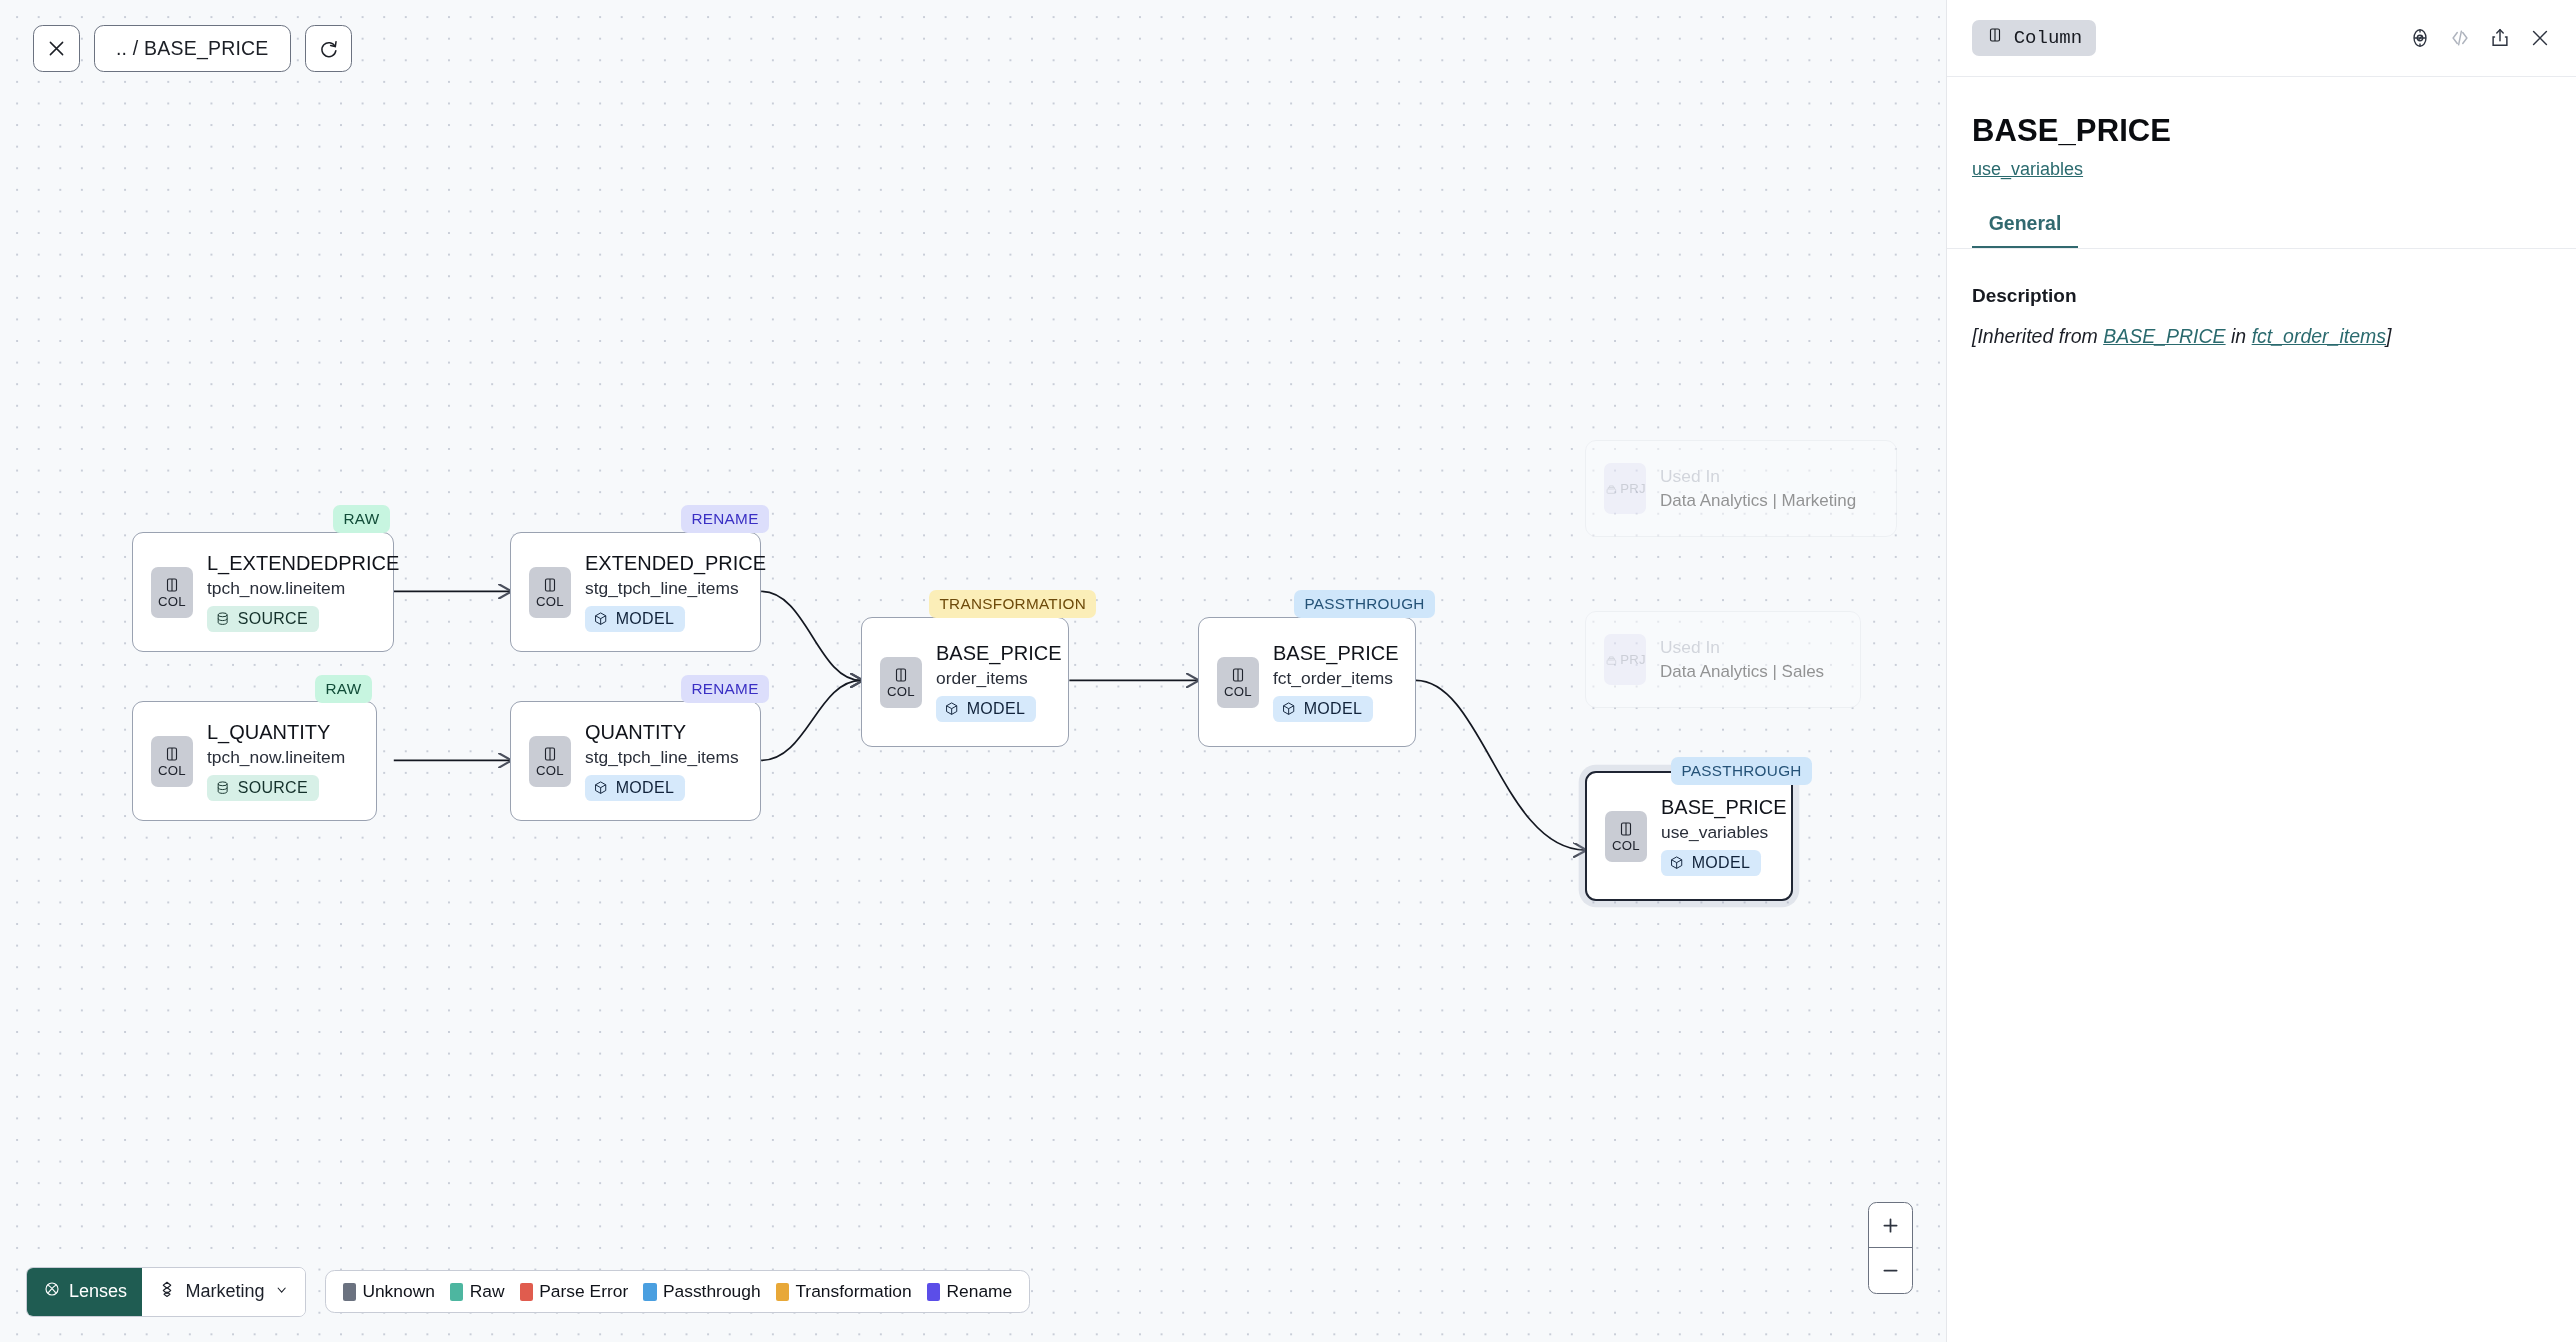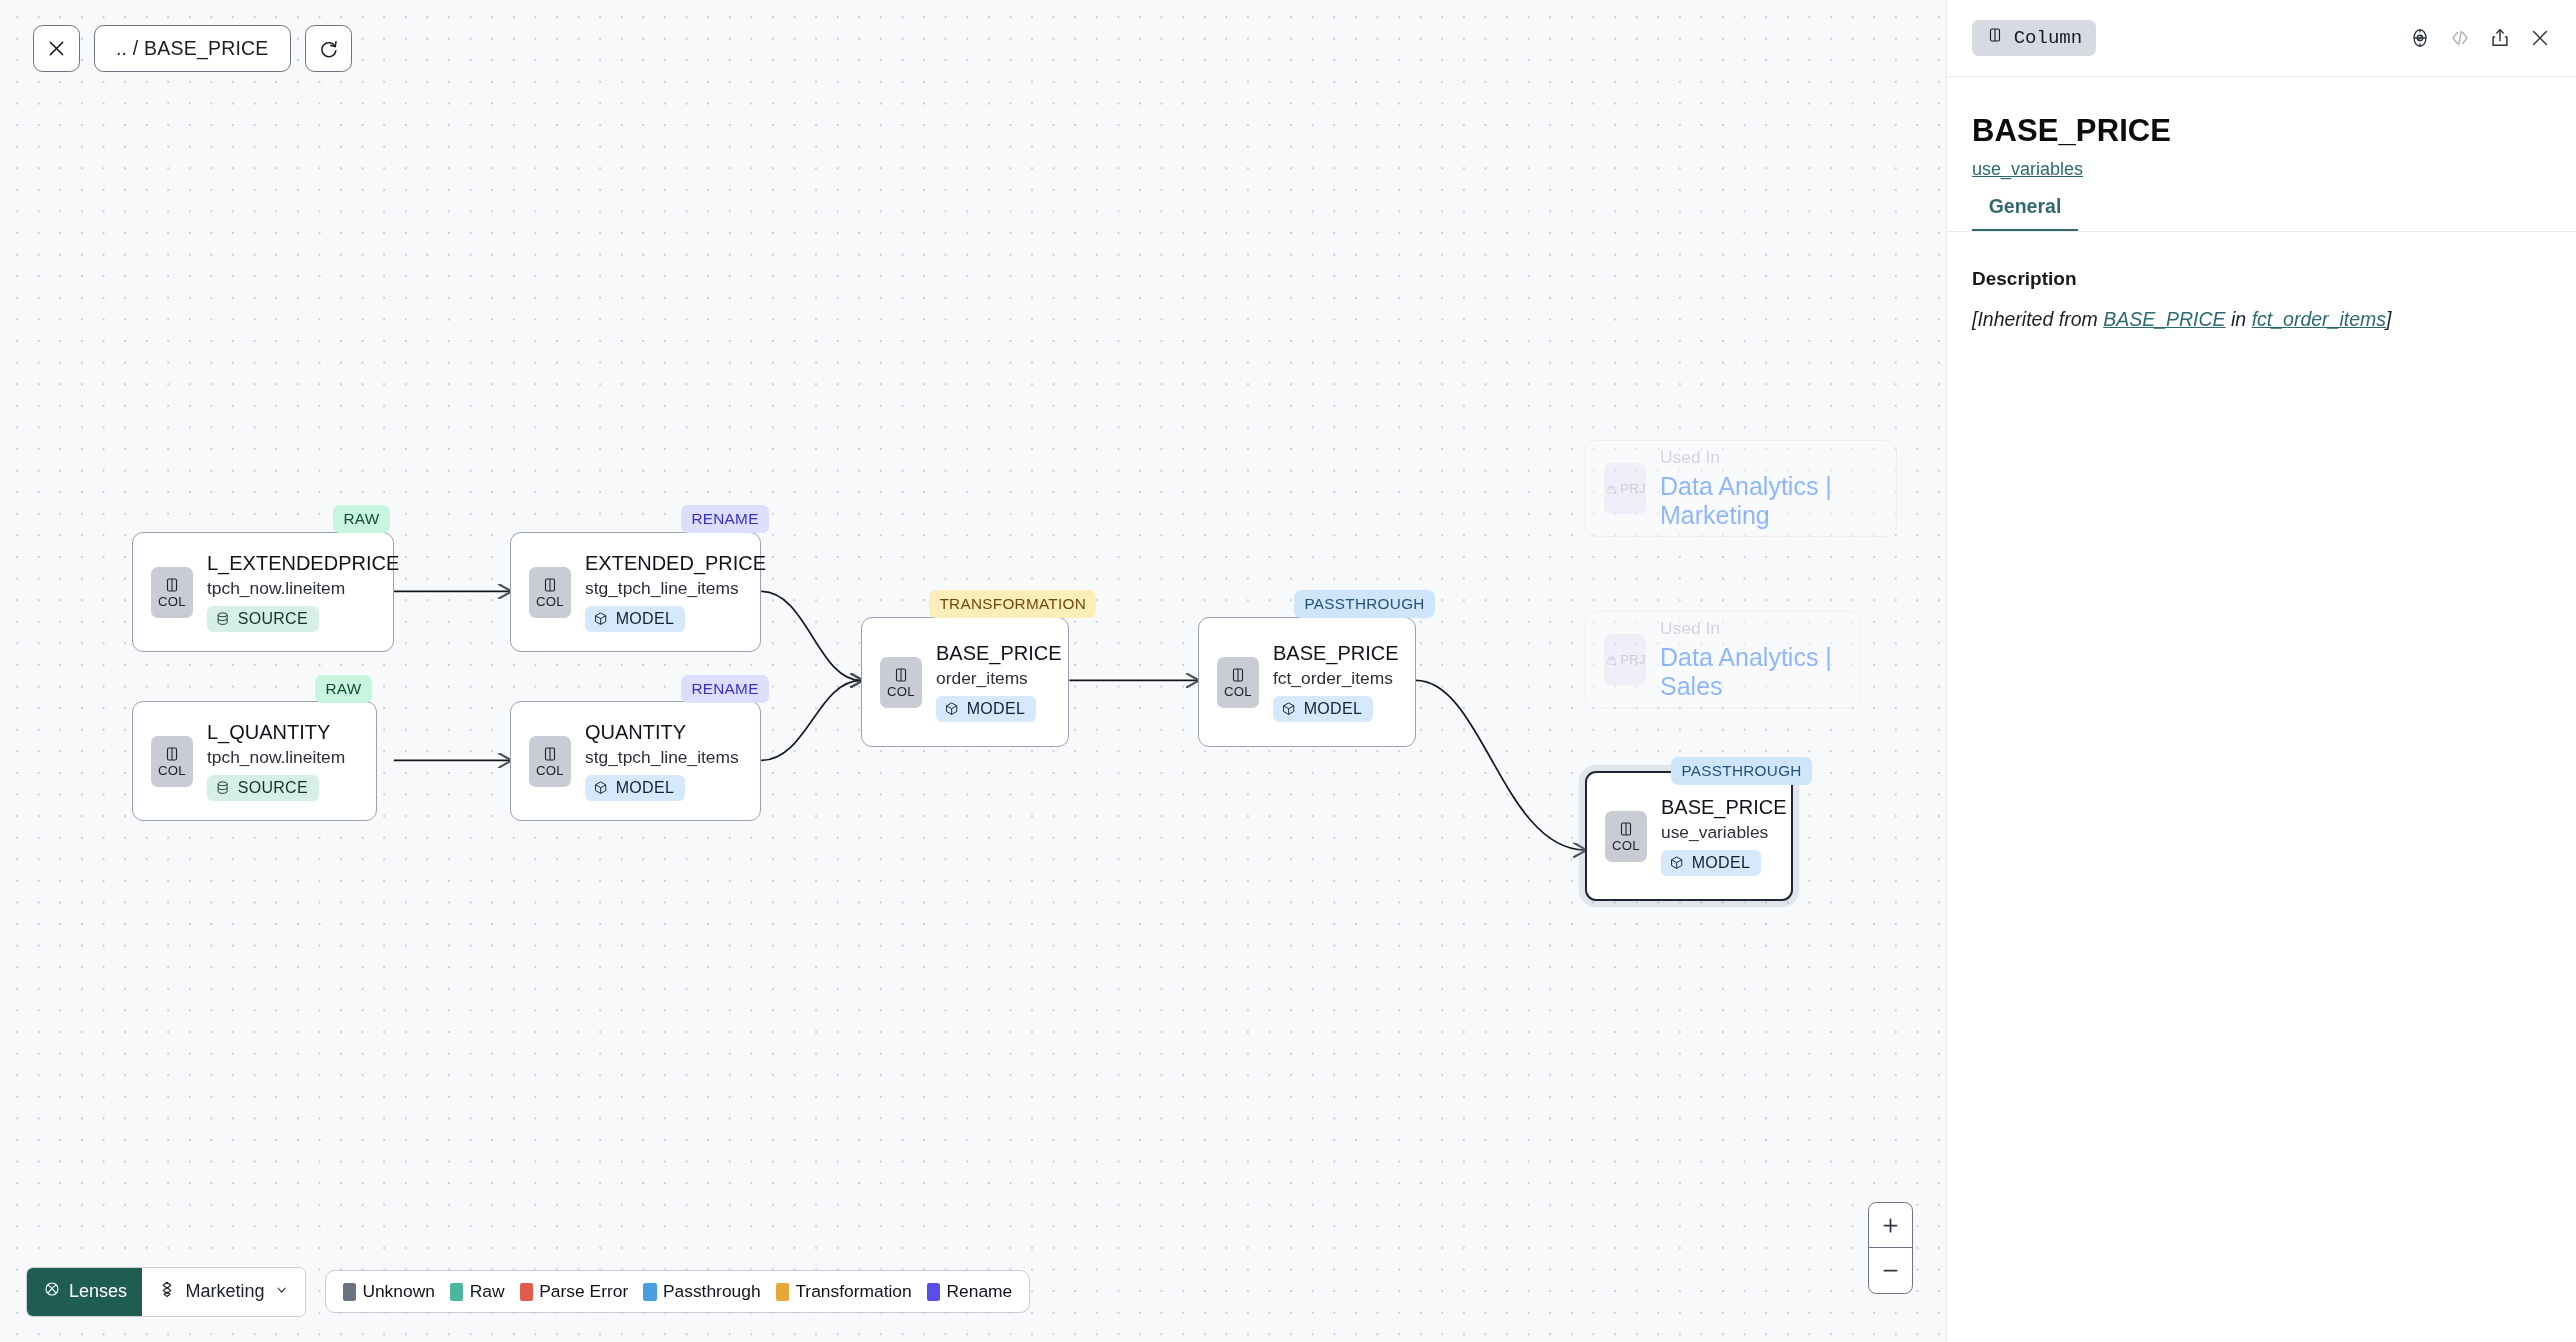--- a/index.html
+++ b/index.html
@@ -80,21 +80,21 @@
     z-index: 10; opacity: .55; cursor: pointer;
   }
   .ghost .prjtag {
     width: 42px; height: 51px; background: #e7e7f7; border-radius: 7px;
     display: flex; align-items: center; justify-content: center;
     gap: 1.4px; flex: none;
   }
   .ghost .prjtag .ctxt { font-size: 13.2px; color: #a9adbb; letter-spacing: 0.3px; line-height:1; }
   .ghost .body { margin-left: 14px; display: flex; flex-direction: column; gap: 4.2px; }
   .ghost .gl1 { font-size: 17.4px; color: #b4b9c4; }
-  .ghost .gl2 { font-size: 25px; color: #3b82f6; }
+  .ghost .gl2 { font-size: 17px; color: #404040; }
 
   .edges { position: absolute; inset: 0; z-index: 15; pointer-events: none; }
 
   
   .bottom-bar { position: absolute; left: 26.4px; bottom: 26.4px; display: flex; align-items: center; gap: 19.5px; z-index: 40; }
   .lens-group { display: flex; align-items: stretch; border: 1.1px solid #c8ccd6; border-radius: 7px; overflow: hidden; height: 50px; background:#fff; }
   .lens-left {
     background: #1f5c52; color: #ffffff; display: flex; align-items: center; gap: 8.4px;
     padding: 0 15.3px; font-size: 18px; cursor: pointer;
   }
@@ -126,21 +126,21 @@
   .kindchip {
     display: inline-flex; align-items: center; gap: 9.7px;
     background: #d7dae1; border-radius: 7px; padding: 6.3px 14px;
     font-family: "Liberation Mono", monospace; font-size: 19px; color: #171a21; cursor: pointer;
   }
   .head-actions { display: flex; align-items: center; gap: 18px; color: #2e3440; }
   .head-actions span { display: flex; cursor: pointer; }
   .panel-title { font-size: 31px; font-weight: bold; color: #0a0c10; padding: 36px 25px 0 25px; letter-spacing: 0.1px; }
   .panel-link { padding: 9.7px 25px 0 25px; }
   .panel-link a { font-size: 18px; color: #2a6a6e; text-decoration: underline; cursor: pointer; }
-  .tabs { margin-top: 15px; padding: 0 25px; border-bottom: 1px solid #e9ebef; display: flex; text-align: right; }
+  .tabs { margin-top: 32px; padding: 0 25px; border-bottom: 1px solid #e9ebef; display: flex; text-align: right; }
   .tab { font-size: 19.5px; color: #31696f; font-weight: bold; padding: 0 16.7px 11px 16.7px; border-bottom: 2.8px solid #31696f; cursor: pointer; }
   .sec-title { font-size: 19px; font-weight: bold; color: #171a21; padding: 36px 25px 0 25px; }
   .desc { padding: 18px 28px 0 25px; font-size: 20px; font-style: italic; color: #1b1e26; line-height: 1.42; }
   .inherit { padding: 18px 28px 0 25px; font-size: 19.5px; font-style: italic; color: #1b1e26; }
   .inherit a { color: #2a6a6e; text-decoration: underline; cursor: pointer; }
 </style>
 </head>
 <body>
 
 <div id="app">

